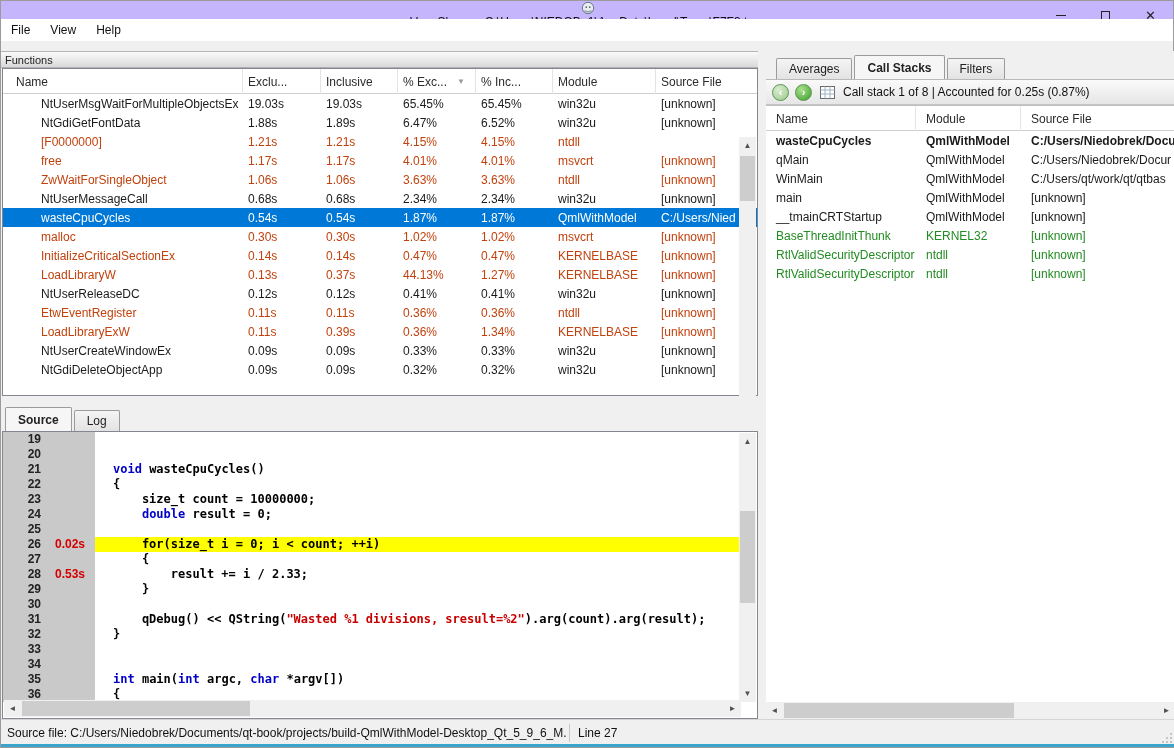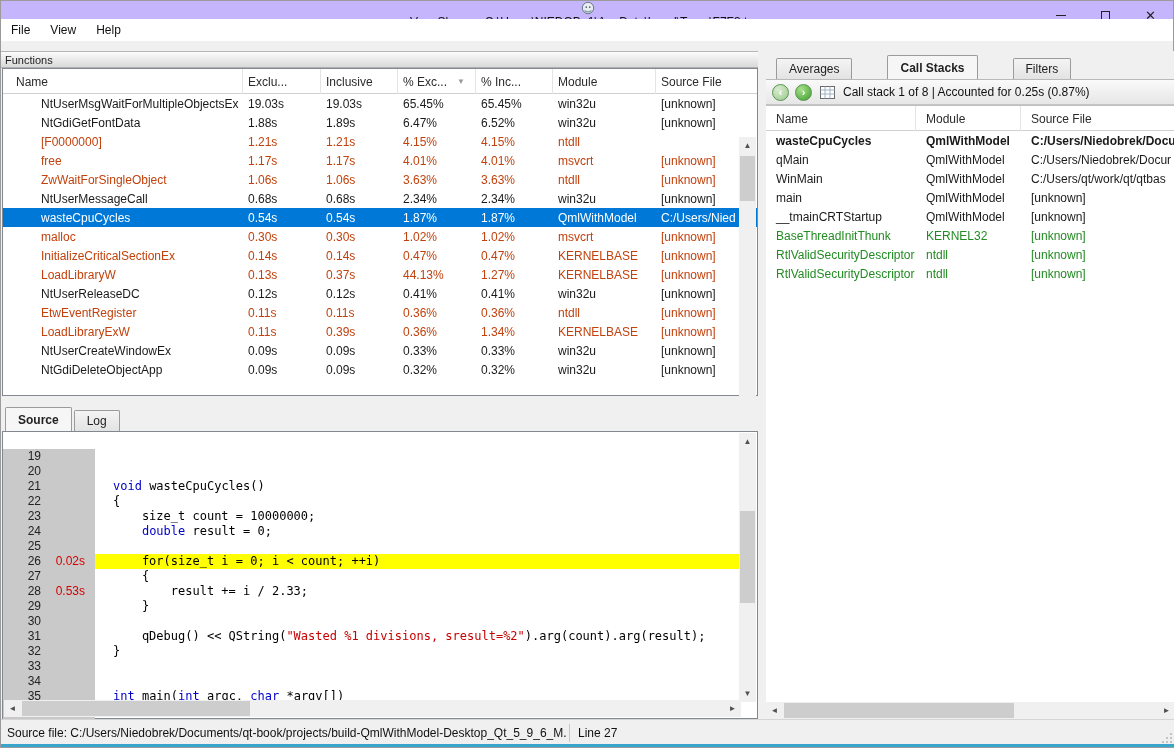--- a/index.html
+++ b/index.html
@@ -50,21 +50,21 @@
   .fn-hscroll .left { position:absolute; left:0; width:17px; height:17px; }
   .fn-hscroll .right { position:absolute; right:0; width:17px; height:17px; }
 
   
   .tabs { position:absolute; display:flex; align-items:flex-end; }
   .src-tabs { left:4px; top:406px; height:25px; }
   .tab { border:1px solid #9b9b9b; border-bottom:none; background:linear-gradient(#f4f4f4,#e2e2e2);
     padding:3px 12px 4px 12px; margin-right:2px; border-radius:2px 2px 0 0; color:#222; height:22px; }
   .tab.active { background:#f6f6f6; font-weight:bold; height:25px; padding-top:5px; }
   .src-box { position:absolute; left:1px; top:430px; width:756px; height:288px; background:#fff; border:1px solid #828790; }
-  .code-area { position:absolute; left:0; top:17px; width:737px; height:271px; overflow:hidden; font-family:"DejaVu Sans Mono", monospace; font-size:12px; }
+  .code-area { position:absolute; left:0; top:0; width:737px; height:271px; overflow:hidden; font-family:"DejaVu Sans Mono", monospace; font-size:12px;font-weight:bold; }
   .code-line { display:flex; height:15px; line-height:15px; white-space:pre; }
   .gutter { width:92px; background:#c9c9c9; display:flex; flex:none; }
   .gutter .num { width:42px; text-align:right; padding-right:4px; color:#222; font-family:"Liberation Sans",sans-serif; font-size:12px; }
   .gutter .time { width:46px; text-align:right; padding-right:6px; color:#d40000; font-family:"Liberation Sans",sans-serif; font-size:12px; }
   .code-text { flex:1; padding-left:18px; color:#000; }
   .code-line.hl .code-text { background:#ffff00; }
   .tk-k { color:#0000c8; }
   .tk-s { color:#c80000; }
   .src-vscroll { right:1px; top:1px; width:17px; height:269px; }
   .src-vscroll .up { position:absolute; top:0; width:17px; height:17px; }
@@ -342,21 +342,21 @@
     <div class="sb src-hscroll">
       <div class="sb-btn left">◄</div>
       <div class="sb-thumb" style="left:18px; top:1px; height:15px; width:228px;"></div>
       <div class="sb-btn right">►</div>
     </div>
   </div>
 
   <div class="vsplit"></div>
 
   <div class="right-panel">
-    <div class="tabs cs-tabs" style="position:absolute;gap:33px;">
+    <div class="tabs cs-tabs" style="position:absolute;">
       <div class="tab">Averages</div>
       <div class="tab active">Call Stacks</div>
       <div class="tab">Filters</div>
     </div>
     <div class="cs-toolbar">
       <div class="nav-btn prev">
           <span>‹</span>
         </div>
       <div class="nav-btn next">
           <span>›</span>

